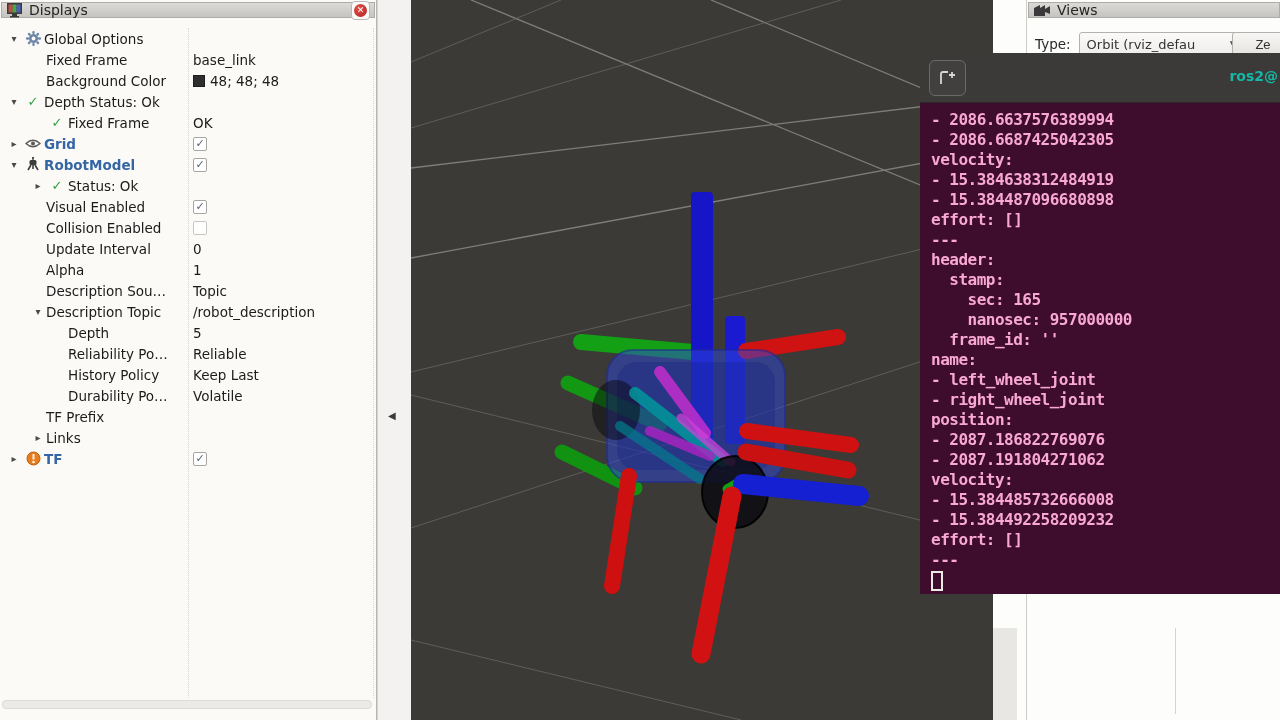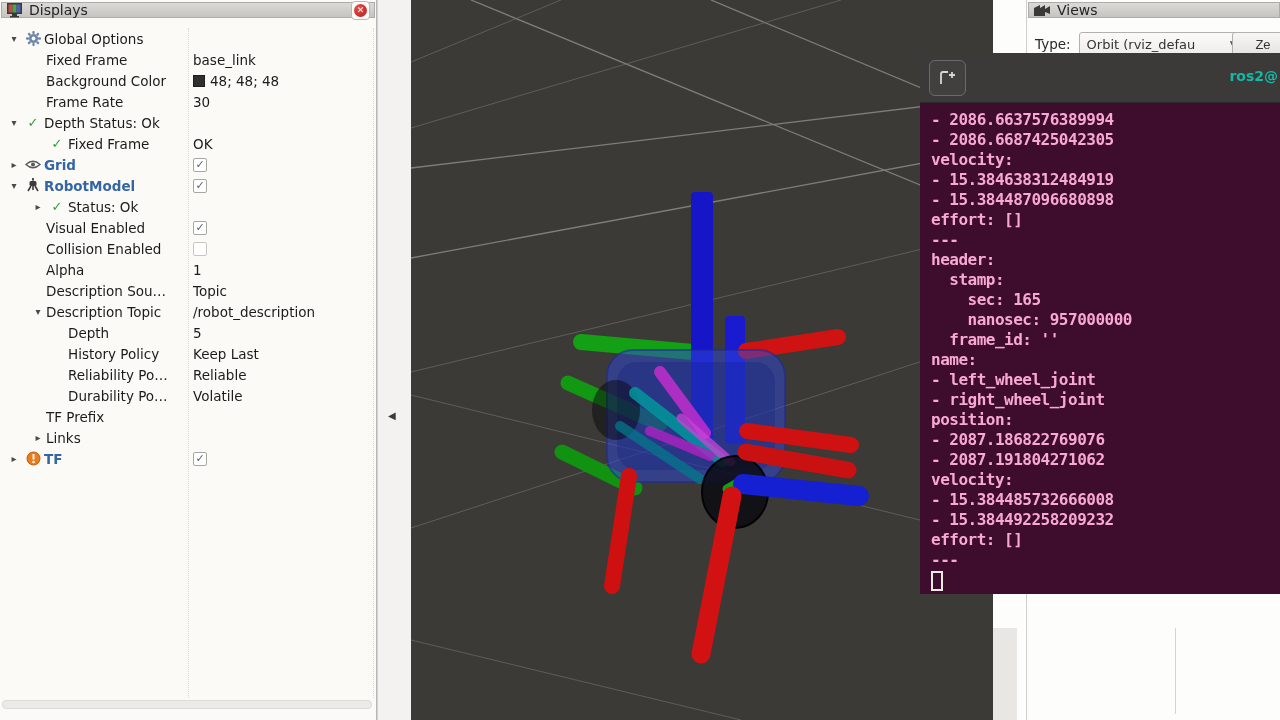--- a/index.html
+++ b/index.html
@@ -149,30 +149,20 @@
             <span class="arrow"></span>
             <span>Background Color</span>
           </div>
           <div class="tvalue">
             <span class="swatch" style="background: rgb(47, 47, 47);"></span>
             <span>48; 48; 48</span>
           </div>
         </div>
         <div class="trow">
           <div class="tlabel">
-            <span style="width: 30px; flex: 0 0 auto;"></span>
-            <span class="arrow"></span>
-            <span>Frame Rate</span>
-          </div>
-          <div class="tvalue">
-            <span>30</span>
-          </div>
-        </div>
-        <div class="trow">
-          <div class="tlabel">
             <span style="width: 6px; flex: 0 0 auto;"></span>
             <span class="arrow">▾</span>
             <span class="ticon">
               <span class="check-glyph">✓</span>
             </span>
             <span>Depth Status: Ok</span>
           </div>
           <div class="tvalue"></div>
         </div>
         <div class="trow">
@@ -250,20 +240,30 @@
             <span>Collision Enabled</span>
           </div>
           <div class="tvalue">
             <span class="cbox unchecked"></span>
           </div>
         </div>
         <div class="trow">
           <div class="tlabel">
             <span style="width: 30px; flex: 0 0 auto;"></span>
             <span class="arrow"></span>
+            <span>Update Interval</span>
+          </div>
+          <div class="tvalue">
+            <span>0</span>
+          </div>
+        </div>
+        <div class="trow">
+          <div class="tlabel">
+            <span style="width: 30px; flex: 0 0 auto;"></span>
+            <span class="arrow"></span>
             <span>Alpha</span>
           </div>
           <div class="tvalue">
             <span>1</span>
           </div>
         </div>
         <div class="trow">
           <div class="tlabel">
             <span style="width: 30px; flex: 0 0 auto;"></span>
             <span class="arrow"></span>
@@ -290,34 +290,34 @@
             <span>Depth</span>
           </div>
           <div class="tvalue">
             <span>5</span>
           </div>
         </div>
         <div class="trow">
           <div class="tlabel">
             <span style="width: 52px; flex: 0 0 auto;"></span>
             <span class="arrow"></span>
+            <span>Reliability Po…</span>
+          </div>
+          <div class="tvalue">
+            <span>Reliable</span>
+          </div>
+        </div>
+        <div class="trow">
+          <div class="tlabel">
+            <span style="width: 52px; flex: 0 0 auto;"></span>
+            <span class="arrow"></span>
             <span>History Policy</span>
           </div>
           <div class="tvalue">
             <span>Keep Last</span>
-          </div>
-        </div>
-        <div class="trow">
-          <div class="tlabel">
-            <span style="width: 52px; flex: 0 0 auto;"></span>
-            <span class="arrow"></span>
-            <span>Reliability Po…</span>
-          </div>
-          <div class="tvalue">
-            <span>Reliable</span>
           </div>
         </div>
         <div class="trow">
           <div class="tlabel">
             <span style="width: 52px; flex: 0 0 auto;"></span>
             <span class="arrow"></span>
             <span>Durability Po…</span>
           </div>
           <div class="tvalue">
             <span>Volatile</span>

